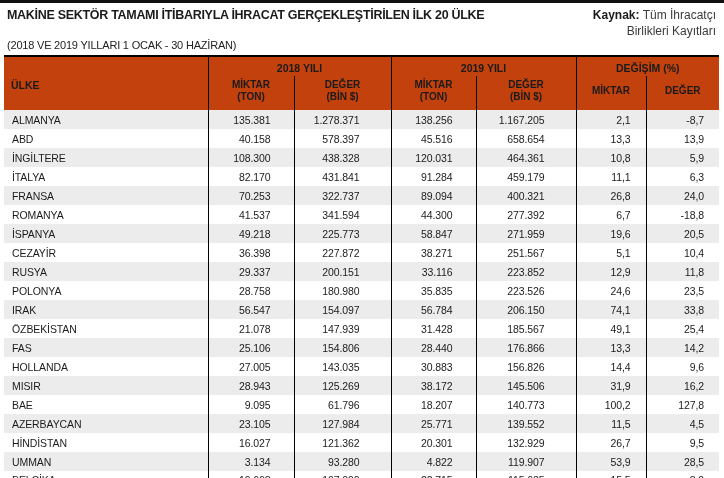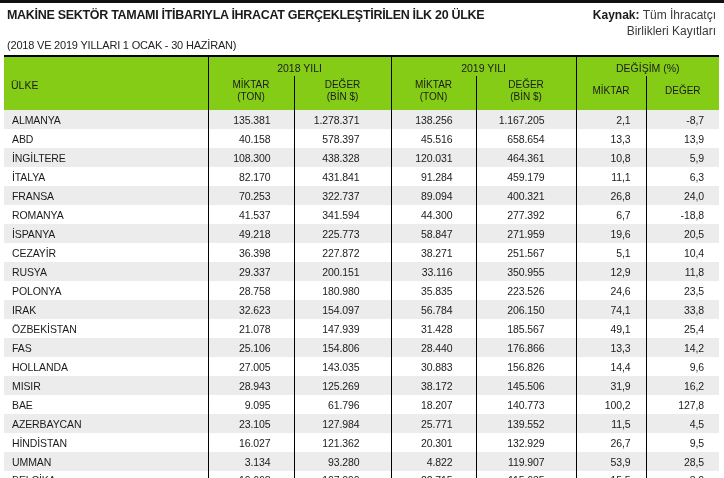--- a/index.html
+++ b/index.html
@@ -23,21 +23,21 @@
   .subtitle { font-size: 11px; letter-spacing: -0.2px; margin-top: 17px; color: #222; }
   .source { font-size: 12px; text-align: right; line-height: 1.3; color: #3a3a3a; white-space: nowrap; }
   .source .src-label { font-weight: bold; color: #1b1b1b; }
 
   table.data-table {
     border-collapse: collapse; table-layout: fixed;
     margin: 1px 5px 0 4px; width: 715px;
     border-top: 2px solid #000; border-bottom: 2px solid #000;
   }
   th, td { font-weight: normal; overflow: hidden; white-space: nowrap; }
-  thead th { font-weight: normal; text-align: center; vertical-align: middle; background: #84cc16; }
+  thead th { font-weight: bold; text-align: center; vertical-align: middle; background: #c2410c; }
   tr.group-row th { height: 20px; font-size: 10.5px; padding-top: 3px; }
   tr.sub-row th { height: 34px; font-size: 10px; line-height: 1.2; padding-bottom: 4px; }
   th.col-country { text-align: left; padding-left: 7px; font-size: 10.5px; vertical-align: middle; }
   .bl { border-left: 1px solid #000; }
 
   tbody tr { height: 19px; margin-top: 32px; }
   tbody tr:nth-child(odd) { background: #ececec; }
   tbody td { font-size: 10.5px; vertical-align: middle; }
   td.c-country { text-align: left; padding-left: 8px; letter-spacing: -0.1px; }
   td.num { text-align: right; letter-spacing: -0.1px; }
@@ -170,36 +170,36 @@
         <td class="num num-m bl">38.271</td>
         <td class="num num-d bl">251.567</td>
         <td class="num num-p bl">5,1</td>
         <td class="num num-p bl">10,4</td>
       </tr>
       <tr>
         <td class="c-country">RUSYA</td>
         <td class="num num-m bl">29.337</td>
         <td class="num num-d bl">200.151</td>
         <td class="num num-m bl">33.116</td>
-        <td class="num num-d bl">350.955</td>
+        <td class="num num-d bl">223.852</td>
         <td class="num num-p bl">12,9</td>
         <td class="num num-p bl">11,8</td>
       </tr>
       <tr>
         <td class="c-country">POLONYA</td>
         <td class="num num-m bl">28.758</td>
         <td class="num num-d bl">180.980</td>
         <td class="num num-m bl">35.835</td>
         <td class="num num-d bl">223.526</td>
         <td class="num num-p bl">24,6</td>
         <td class="num num-p bl">23,5</td>
       </tr>
       <tr>
         <td class="c-country">IRAK</td>
-        <td class="num num-m bl">32.623</td>
+        <td class="num num-m bl">56.547</td>
         <td class="num num-d bl">154.097</td>
         <td class="num num-m bl">56.784</td>
         <td class="num num-d bl">206.150</td>
         <td class="num num-p bl">74,1</td>
         <td class="num num-p bl">33,8</td>
       </tr>
       <tr>
         <td class="c-country">ÖZBEKİSTAN</td>
         <td class="num num-m bl">21.078</td>
         <td class="num num-d bl">147.939</td>

